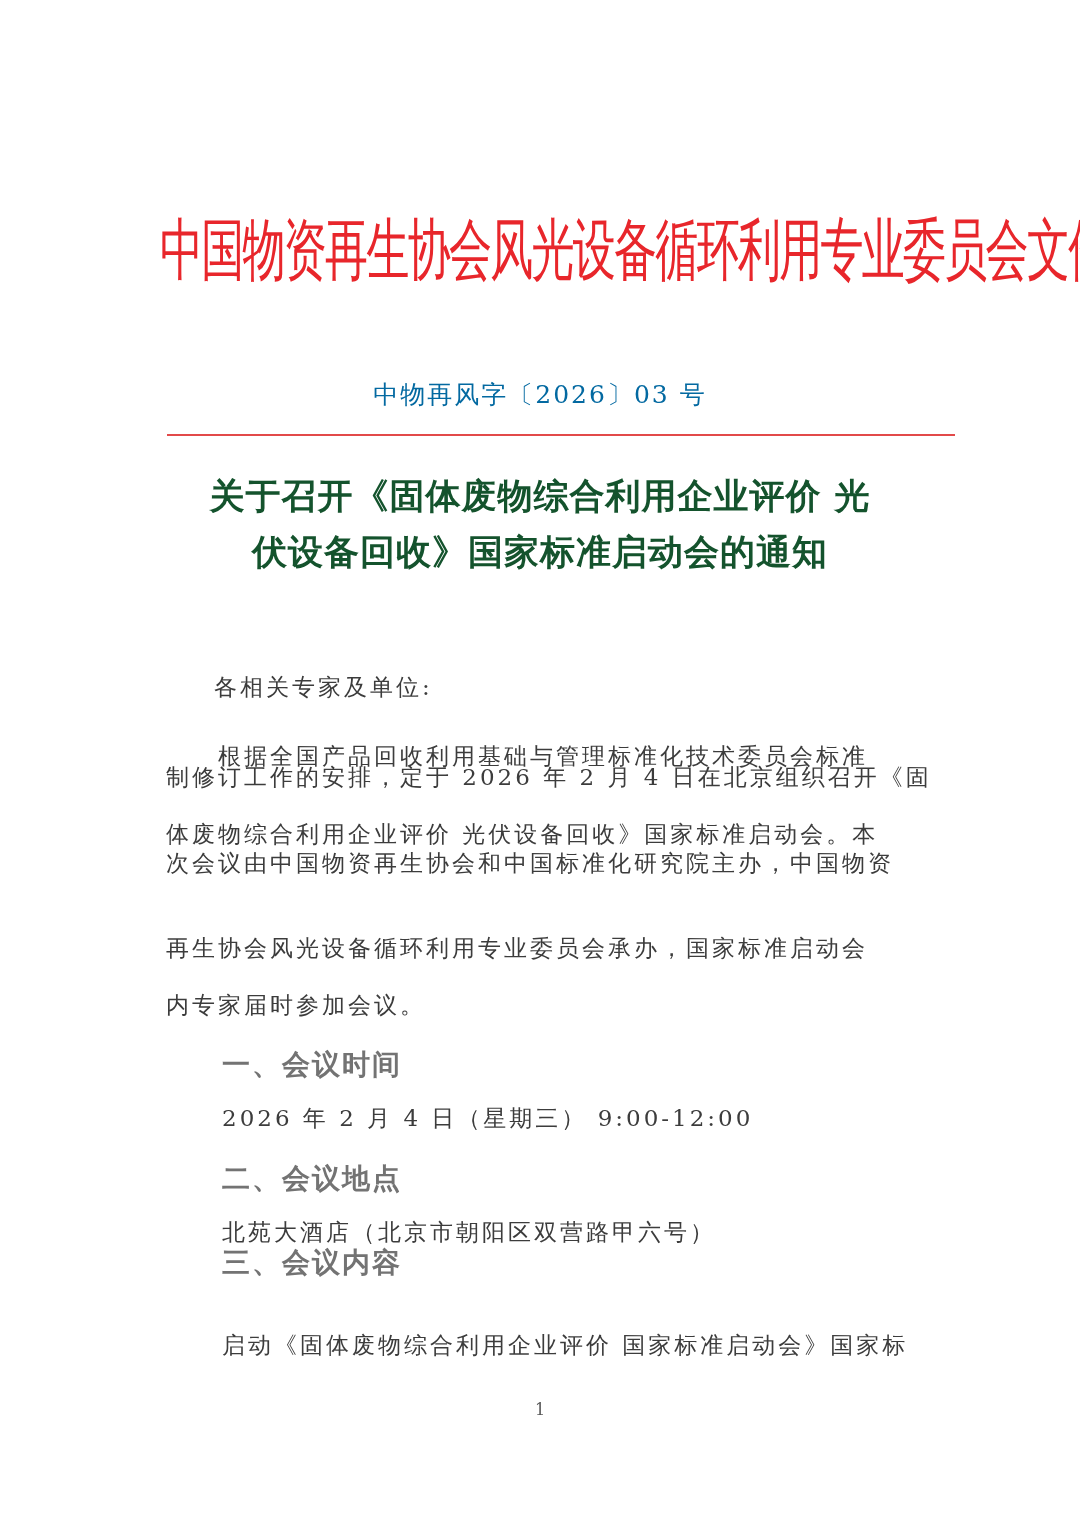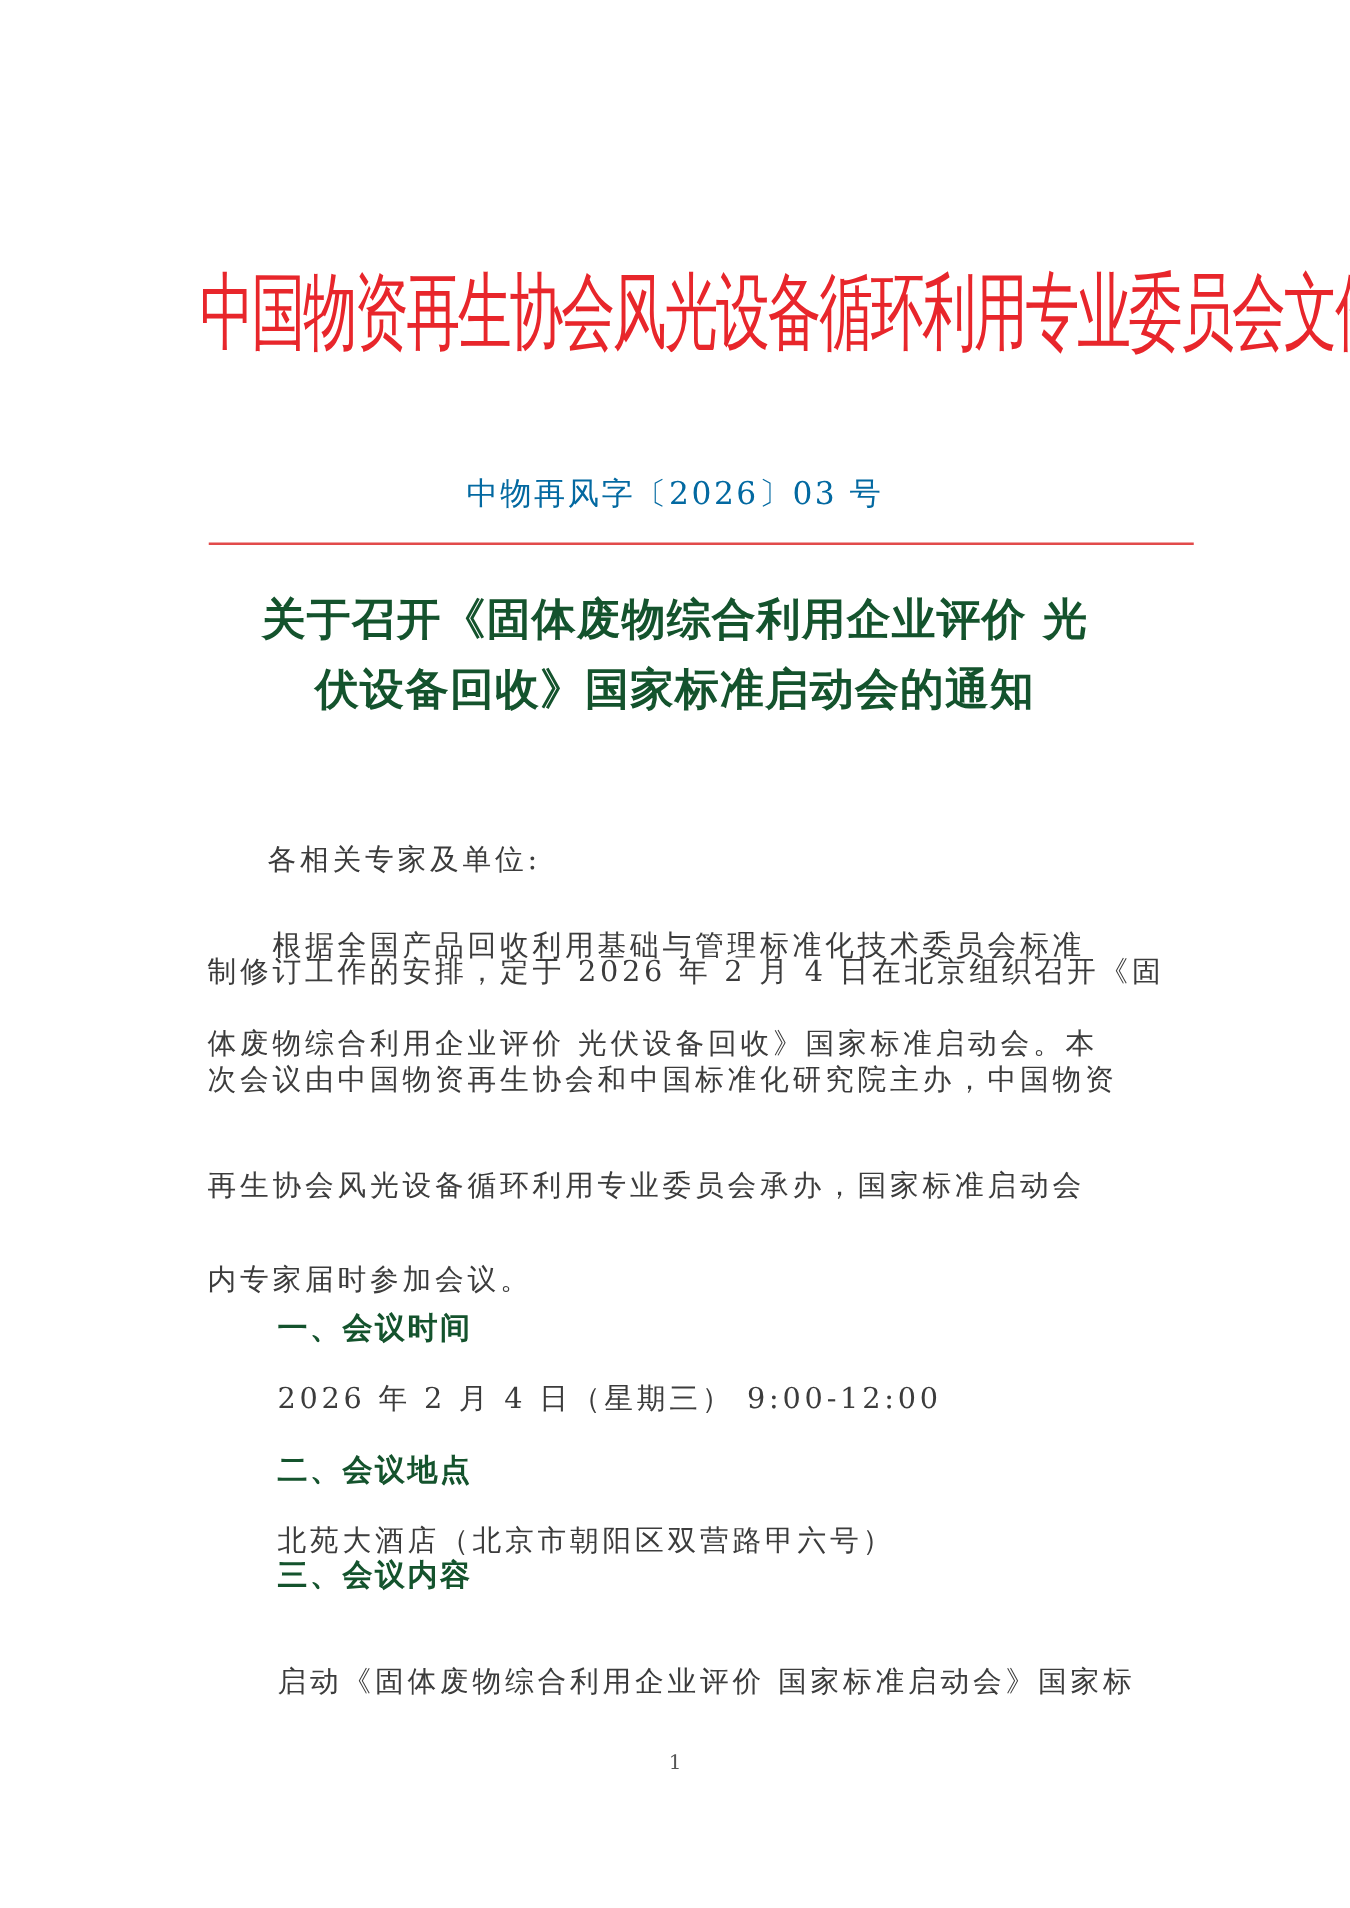--- a/index.html
+++ b/index.html
@@ -15,21 +15,21 @@
              font-size: 25px; color: #0369a1; letter-spacing: 2px; }
     .redline { left: 167px; top: 434px; width: 788px; height: 2px; background: #e24a4a; }
     .title { left: 160px; width: 760px; top: 468px; text-align: center;
              font-family: "DejaVu Sans", "Liberation Sans", sans-serif; font-weight: bold;
              font-size: 35px; line-height: 56px; color: #14532d; letter-spacing: 1px; }
     .title .line { display: block; }
     .body-text { font-size: 23px; color: #3c3c3c; letter-spacing: 3px; white-space: nowrap; }
     .salutation { left: 166px; top: 672px; margin-left: 48px; }
     .para-line { left: 166px; }
     .heading { font-family: "DejaVu Sans", "Liberation Sans", sans-serif; font-weight: bold;
-               font-size: 24px; color: #14532d; letter-spacing: 2px; left: 222px; }
+               font-size: 28px; color: #737373; letter-spacing: 2px; left: 222px; }
     .item { left: 222px; }
     .pagenum { left: 0; width: 1080px; top: 1400px; text-align: center; font-size: 16px; color: #555; }
   </style>
 </head>
 <body>
 
 <div class="abs redhead">中国物资再生协会风光设备循环利用专业委员会文件</div>
 
 <div class="abs docno">中物再风字〔2026〕03 号</div>
 
@@ -40,21 +40,21 @@
   <span class="line">伏设备回收》国家标准启动会的通知</span>
 </div>
 
 <div class="abs body-text salutation">各相关专家及单位:</div>
 
 <div class="abs body-text para-line" style="top:705px;margin-top:36px;">　　根据全国产品回收利用基础与管理标准化技术委员会标准</div>
 <div class="abs body-text para-line" style="top:762px;">制修订工作的安排，定于 2026 年 2 月 4 日在北京组织召开《固</div>
 <div class="abs body-text para-line" style="top:819px;">体废物综合利用企业评价 光伏设备回收》国家标准启动会。本</div>
 <div class="abs body-text para-line" style="top:848px;">次会议由中国物资再生协会和中国标准化研究院主办，中国物资</div>
 <div class="abs body-text para-line" style="top:933px;">再生协会风光设备循环利用专业委员会承办，国家标准启动会</div>
-<div class="abs body-text para-line" style="top:990px;margin-top:18px;">内专家届时参加会议。</div>
+<div class="abs body-text para-line" style="top:990px;">内专家届时参加会议。</div>
 
 <div class="abs heading" style="top:1046px;">一、会议时间</div>
 <div class="abs body-text item" style="top:1103px;">2026 年 2 月 4 日（星期三） 9:00-12:00</div>
 
 <div class="abs heading" style="top:1160px;">二、会议地点</div>
 <div class="abs body-text item" style="top:1217px;">北苑大酒店（北京市朝阳区双营路甲六号）</div>
 
 <div class="abs heading" style="top:1244px;">三、会议内容</div>
 <div class="abs body-text item" style="top:1330px;">启动《固体废物综合利用企业评价 国家标准启动会》国家标</div>
 

